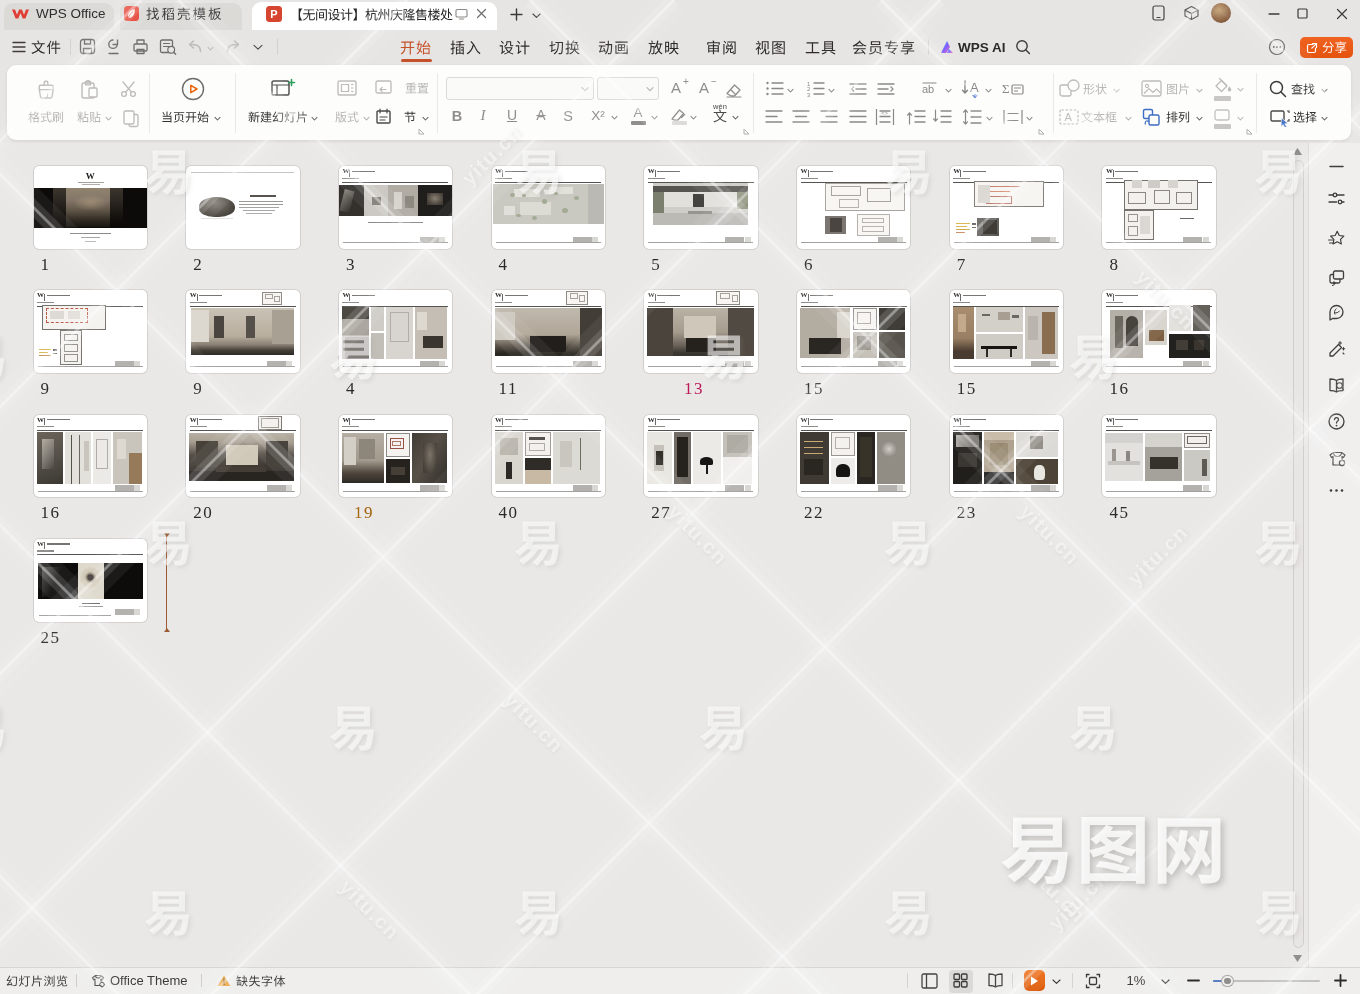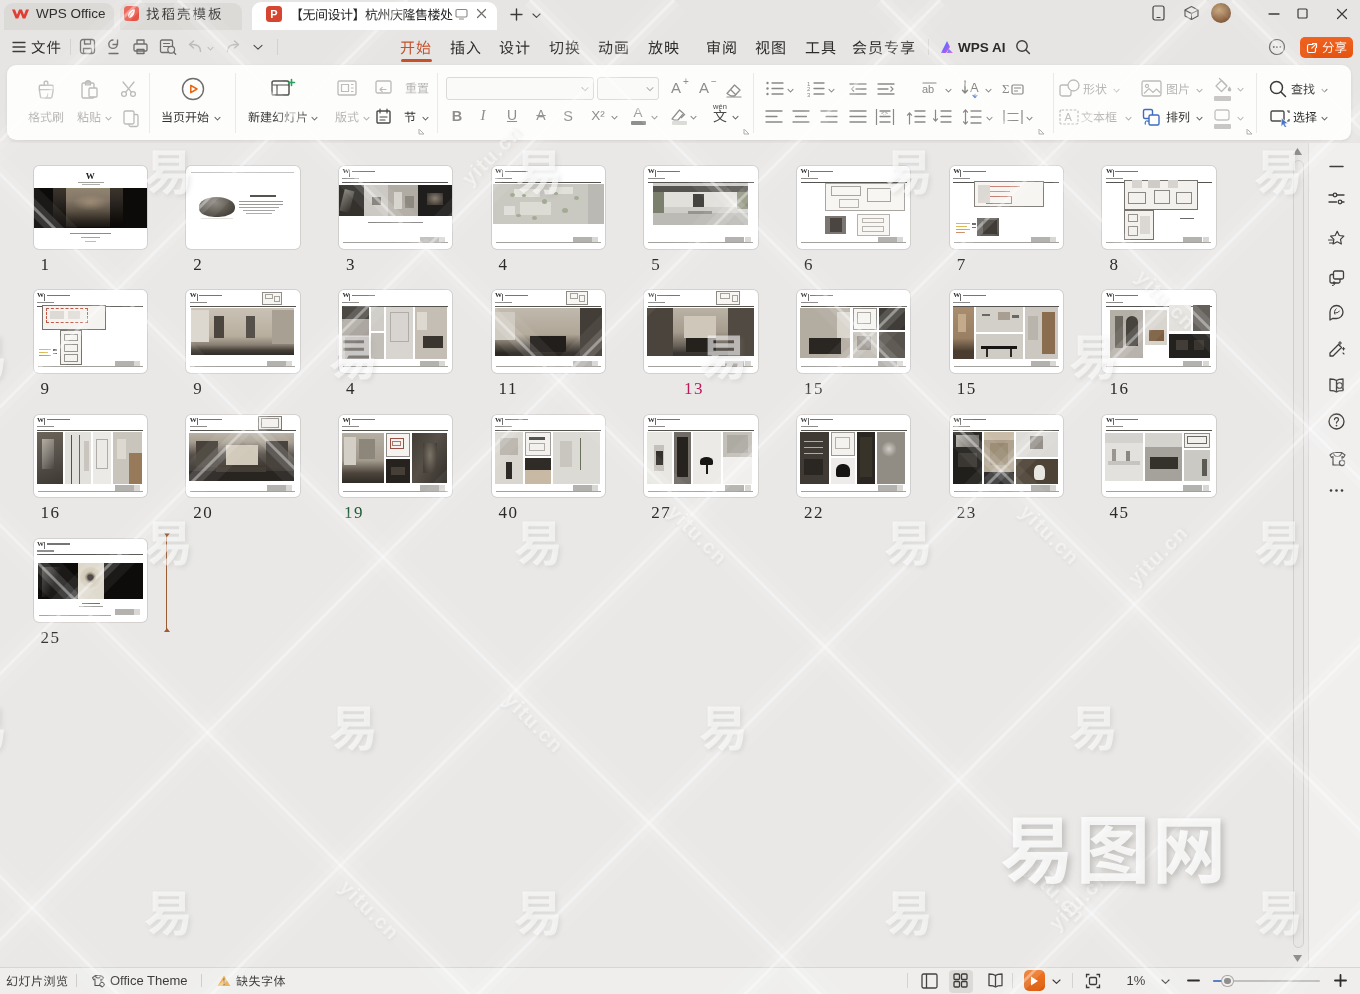--- a/index.html
+++ b/index.html
@@ -983,21 +983,21 @@
       <div style="position:absolute;left:51.00px;top:23.00px;width:14.00px;height:11.00px;border:0.7px solid #9a4f44"></div>
       <div style="position:absolute;left:53.00px;top:26.00px;width:9.00px;height:5.00px;border:0.6px solid #b0766a"></div>
       <div style="position:absolute;left:47.00px;top:44.00px;width:24.00px;height:24.00px;background:#26231f"></div>
       <div style="position:absolute;left:52.00px;top:52.00px;width:14.00px;height:8.00px;background:#453f38"></div>
       <div style="position:absolute;left:73.00px;top:18.00px;width:35.00px;height:50.00px;background:linear-gradient(120deg,#413c35 0%,#565048 45%,#332f29 100%)"></div>
       <div style="position:absolute;left:84.00px;top:28.00px;width:14.00px;height:30.00px;background:radial-gradient(ellipse at 50% 40%,#7c7468,#443f38 80%)"></div>
       <div style="position:absolute;left:4.00px;top:76.00px;width:105.00px;height:0.80px;background:#a3a19e"></div>
       <div style="position:absolute;left:81.00px;top:70.50px;width:19.00px;height:5.50px;background:#b4b2af"></div>
       <div style="position:absolute;left:100.30px;top:70.50px;width:6.00px;height:5.50px;background:#d9d7d4"></div>
     </div>
-    <div style="position:absolute;left:344px;top:503.4px;font:17px 'Liberation Serif';color:#14532d;letter-spacing:1.5px">19</div>
+    <div style="position:absolute;left:354px;top:503.4px;font:17px 'Liberation Serif';color:#a16207;letter-spacing:1.5px">19</div>
     <div style="position:absolute;left:491.6px;top:414.6px;width:113.4px;height:82.8px;background:#fff;border-radius:5px;overflow:hidden;box-shadow:0 0 0 0.8px rgba(190,187,184,.7)">
       <div style="position:absolute;left:3.5px;top:2px;font:700 7px 'Liberation Serif';color:#2a2927;line-height:7px">W</div>
       <div style="position:absolute;left:10.50px;top:3.50px;width:0.80px;height:7.00px;background:#6b6967"></div>
       <div style="position:absolute;left:13.00px;top:4.50px;width:23.00px;height:1.30px;background:#777573"></div>
       <div style="position:absolute;left:3.50px;top:11.50px;width:17.00px;height:1.20px;background:#8d8b89"></div>
       <div style="position:absolute;left:3.50px;top:15.50px;width:106.00px;height:0.90px;background:#55534f"></div>
       <div style="position:absolute;left:3.00px;top:17.00px;width:28.00px;height:52.00px;background:#d9d6d0"></div>
       <div style="position:absolute;left:8.00px;top:23.00px;width:18.00px;height:17.00px;background:#b9b5ad"></div>
       <div style="position:absolute;left:14.00px;top:47.00px;width:6.00px;height:17.00px;background:#2c2926"></div>
       <div style="position:absolute;left:33.00px;top:17.00px;width:26.00px;height:24.00px;background:#f2f1ed;border:0.7px solid #a09d99"></div>

